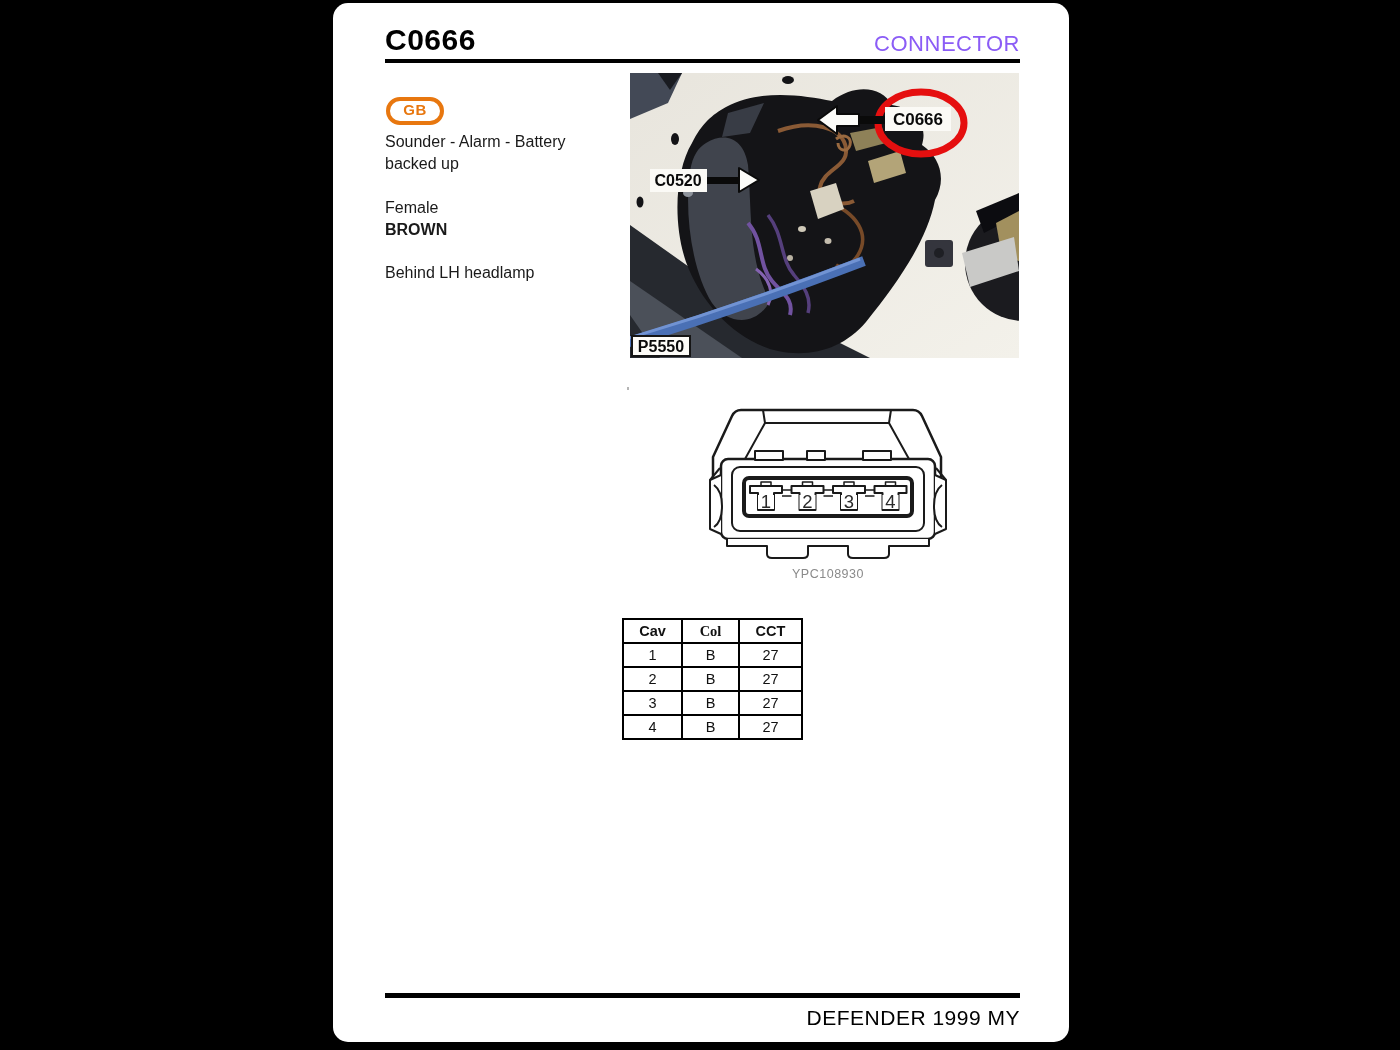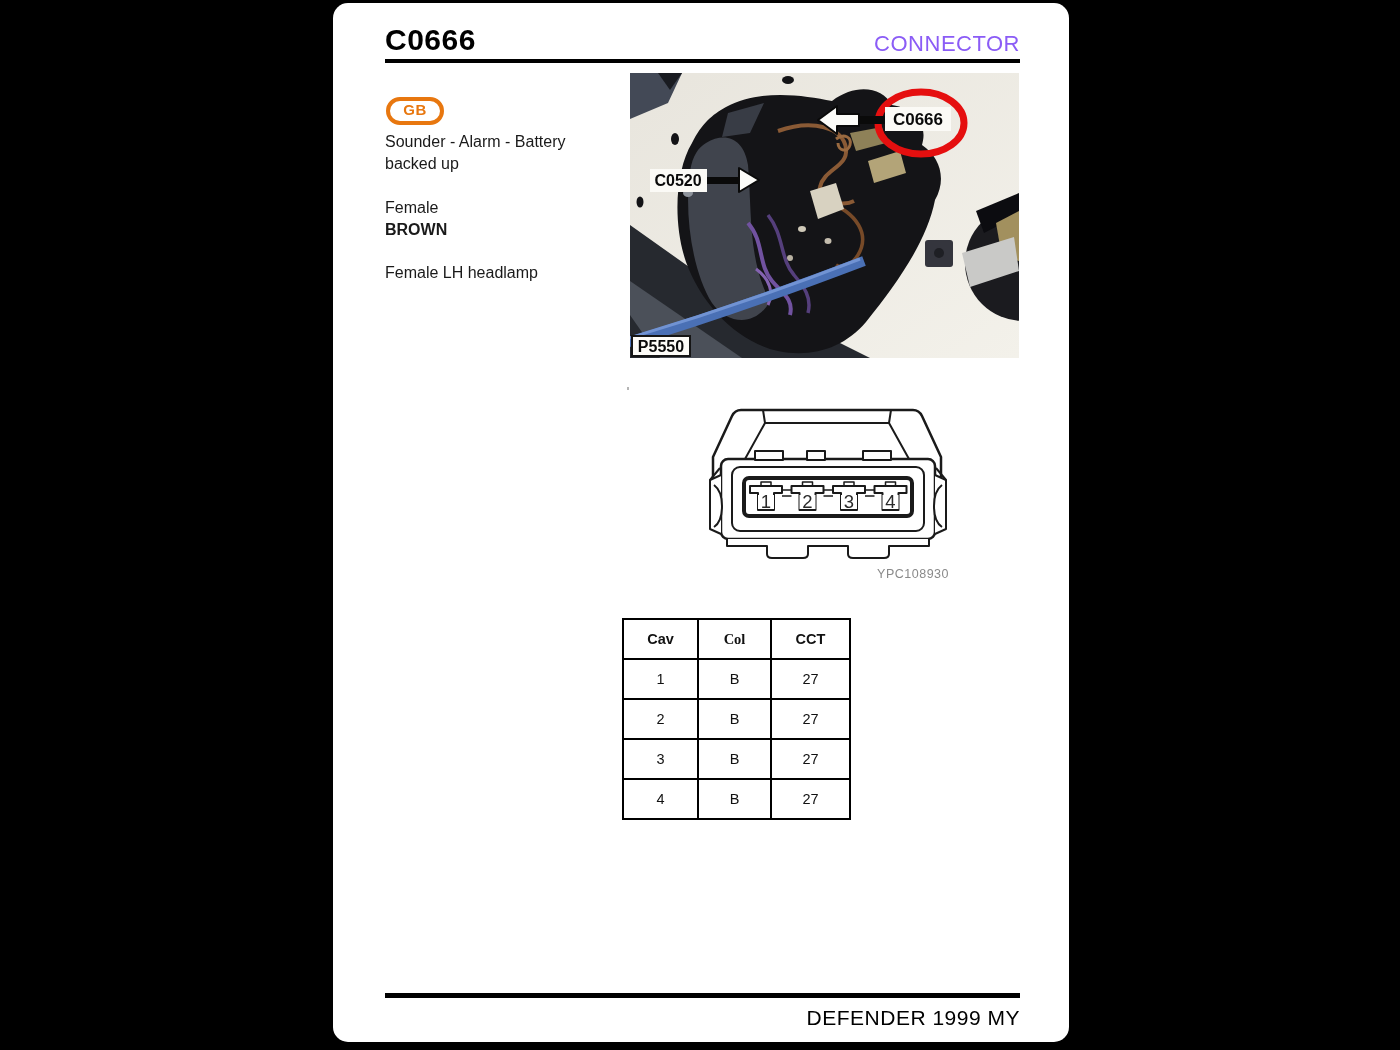--- a/index.html
+++ b/index.html
@@ -39,30 +39,30 @@
   .location { top:261px; }
   .photo {
     position:absolute; left:297px; top:70px; width:389px; height:285px;
   }
   .photo text, .drawing text { font-family:"Liberation Sans", sans-serif; }
   .drawing {
     position:absolute; left:374px; top:402px; width:242px; height:158px;
   }
   .drawing-caption {
     position:absolute; left:374px; top:564px; width:242px;
-    text-align:right; color:#8a8a8a; font-size:12.5px; letter-spacing:0.5px;
+    text-align:center; color:#8a8a8a; font-size:12.5px; letter-spacing:0.5px;
   }
   .stray-dot { position:absolute; left:294px; top:384px; width:2px; height:3px; background:#b5b5b5; }
   .cav-table {
     position:absolute; left:289px; top:615px;
     border-collapse:collapse; table-layout:fixed;
   }
   .cav-table th, .cav-table td {
     border:2.5px solid #000; text-align:center;
-    font-size:14.5px; padding:8px; height:22px; background:#fff; color:#111;
+    font-size:14.5px; padding:0; height:22px; background:#fff; color:#111;
   }
   .cav-table th { font-weight:bold; }
   .col-cav { width:57px; } .col-col { width:55px;font-family:Liberation Serif, serif; } .col-cct { width:61px; }
   .footer-text {
     position:absolute; right:49px; top:1003px;
     font-size:21px; color:#000; letter-spacing:0.5px;
   }
 </style>
 </head>
 <body>
@@ -73,21 +73,21 @@
   <div class="header-right">CONNECTOR</div>
   <div class="rule rule-top"></div>
 
   <div class="gb-badge">
     <span>GB</span>
   </div>
   <div class="info-line desc1">Sounder - Alarm - Battery</div>
   <div class="info-line desc2">backed up</div>
   <div class="info-line gender">Female</div>
   <div class="info-line colour">BROWN</div>
-  <div class="info-line location">Female LH headlamp</div>
+  <div class="info-line location">Behind LH headlamp</div>
 
   <svg class="photo" viewBox="0 0 389 285" aria-hidden="true">
     <defs>
       <linearGradient id="pbg" x1="0" y1="0" x2="1" y2="1">
         <stop offset="0" stop-color="#e8e5dd"></stop>
         <stop offset="1" stop-color="#f3f1ea"></stop>
       </linearGradient>
     </defs>
     <rect width="389" height="285" fill="url(#pbg)"></rect>
 

